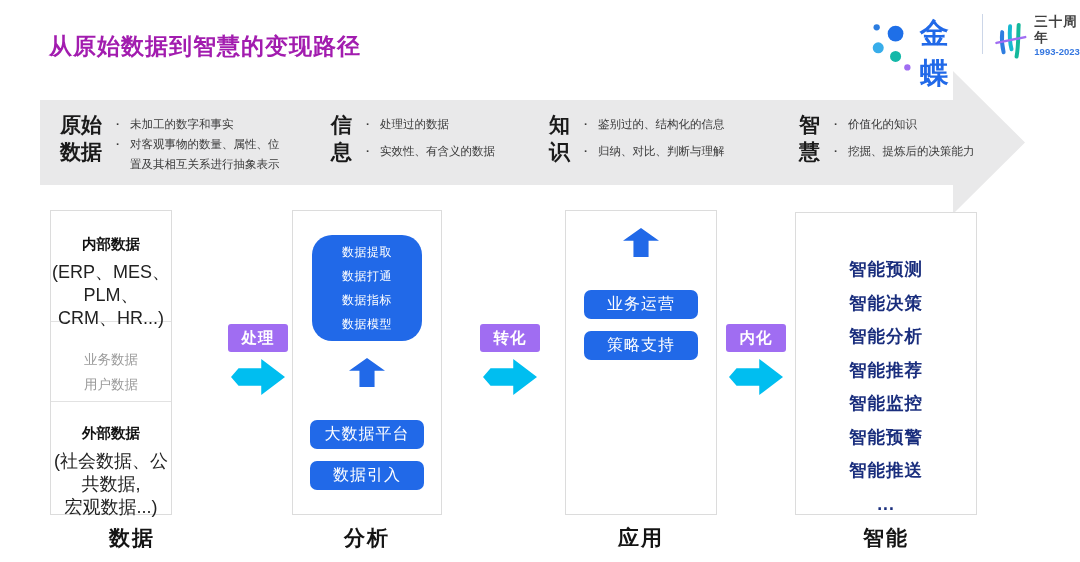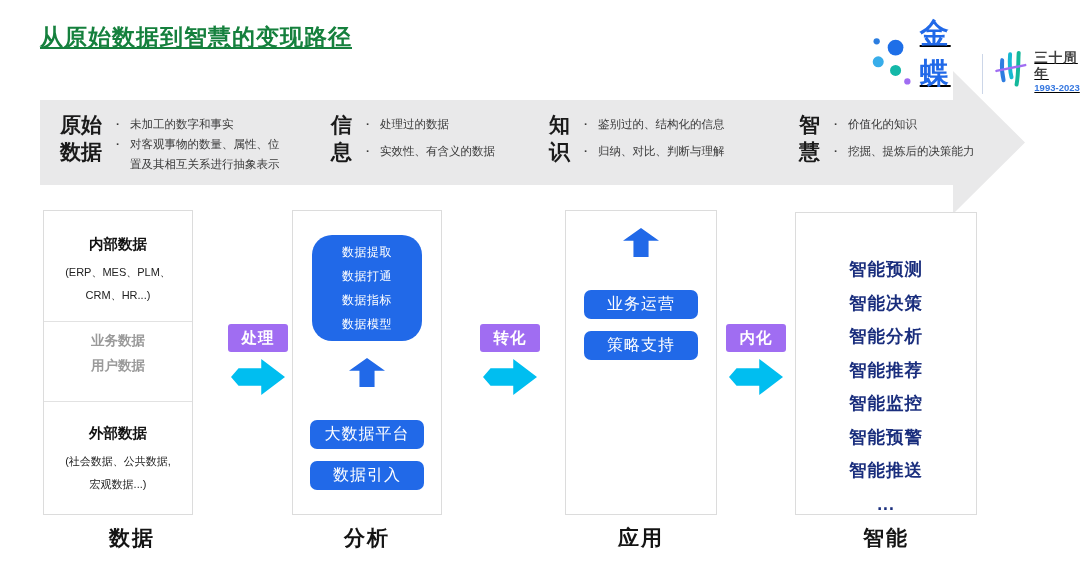--- a/index.html
+++ b/index.html
@@ -5,24 +5,24 @@
   html,body { margin:0; padding:0; background:#fff; }
   * { box-sizing:border-box; }
   body { font-family:"Liberation Sans","DejaVu Sans",sans-serif; }
 
   .stage {
     position:relative; width:1080px; height:562px; background:#fff; overflow:hidden;
   }
 
   
   .page-title {
-    position:absolute; left:40px; top:22px; margin:0;
-    font-size:23px; font-weight:800; color:#15803d; letter-spacing:1px;text-decoration:underline;
-  }
-  .logo { position:absolute; left:868px; top:14px; display:flex; align-items:flex-end;text-decoration:underline; }
+    position:absolute; left:40px; top:22px; margin:9px;
+    font-size:23px; font-weight:800; color:#a21caf; letter-spacing:1px;
+  }
+  .logo { position:absolute; left:868px; top:14px; display:flex; align-items:flex-start; }
   .logo-brand { font-size:29px; font-weight:800; color:var(--accent-blue,#2169E8); margin-left:6px; letter-spacing:2px; }
   .logo-divider { width:1px; height:40px; background:#ccd6e8; margin:0 12px 0 14px; }
   .logo-anniv { margin-left:6px; display:flex; flex-direction:column; line-height:1.15; }
   .logo-anniv .cn { font-size:13.5px; font-weight:700; color:#404040; letter-spacing:1px; }
   .logo-anniv .yr { font-size:9.5px; font-weight:700; color:#3577E0; margin-top:2px; }
 
   
   .banner-shaft {
     position:absolute; left:40px; top:100px; width:916px; height:85px;
     background:var(--banner-gray,#E9E9EA);
@@ -37,27 +37,27 @@
     font-weight:800; font-size:21px; line-height:27px; color:#1a1a1a;
     white-space:pre-line; flex:none;
   }
   .stage-bullets { margin-left:14px; padding-top:3px; }
   .bullet { display:flex; font-size:11.5px; line-height:20px; color:#3a3a3a; }
   .bullet .dot { width:14px; flex:none; font-weight:700; }
   .spread .bullet + .bullet { margin-top:7px; }
 
   
   .col-box { position:absolute; background:#fff; border:1px solid var(--border-gray,#DCDCDC); }
-  #box-data { left:43px; top:210px; width:150px; height:305px; text-align:center; }
+  #box-data { left:50px; top:210px; width:122px; height:305px; text-align:center; }
   .sec1 { height:110px; padding-top:24px; }
-  .sec2 { height:80px; border-top:1px solid #e2e2e2; padding-top:7px;
-          color:#9a9a9a; font-size:13.5px; font-weight:700; line-height:24.5px; }
+  .sec2 { height:80px; border-top:1px solid #e2e2e2; padding-top:26px;
+          color:#9a9a9a; font-size:13.5px; font-weight:400; line-height:24.5px; }
   .sec3 { border-top:1px solid #e2e2e2; padding-top:22px; }
   .sec-title { font-size:14.5px; font-weight:800; color:#111; margin-bottom:7px; }
-  .sec-sub { font-size:11px; color:#222; line-height:23px; white-space:pre-line; }
+  .sec-sub { font-size:18px; color:#222; line-height:23px; white-space:pre-line; }
 
   #box-analysis { left:292px; top:210px; width:150px; height:305px; }
   #box-application { left:565px; top:210px; width:152px; height:305px; }
   .core-box {
     margin:24px auto 0; width:110px; height:106px; border-radius:20px;
     background:var(--accent-blue,#2169E8); color:#fff;
     display:flex; flex-direction:column; align-items:center; justify-content:center;
   }
   .core-box div { font-size:12px; line-height:24px; letter-spacing:0.5px; }
   .up-arrow {

